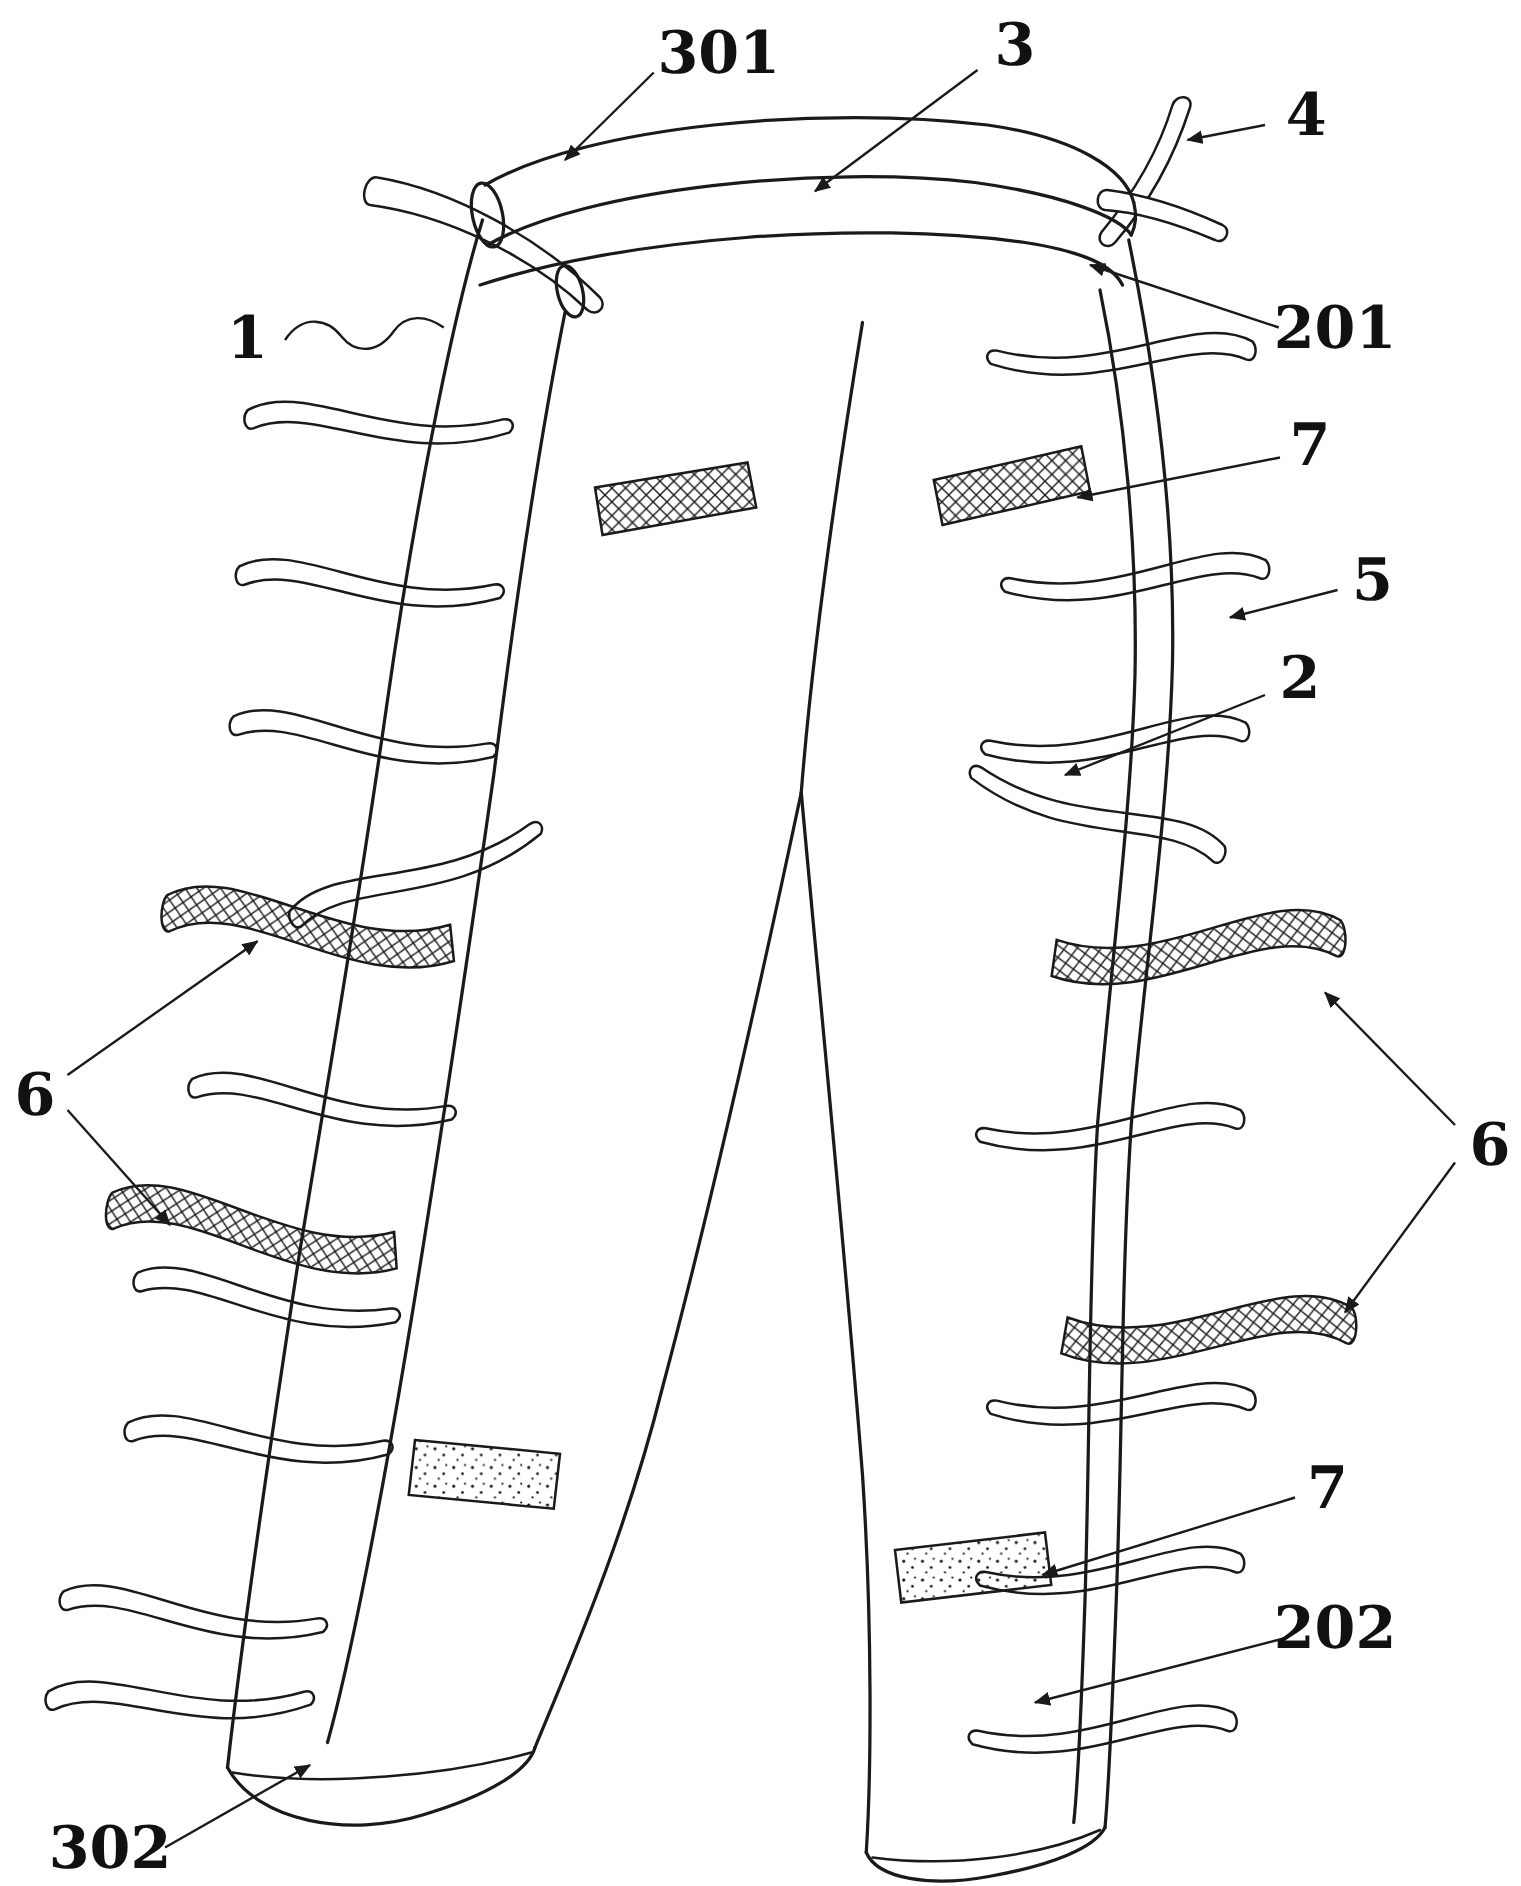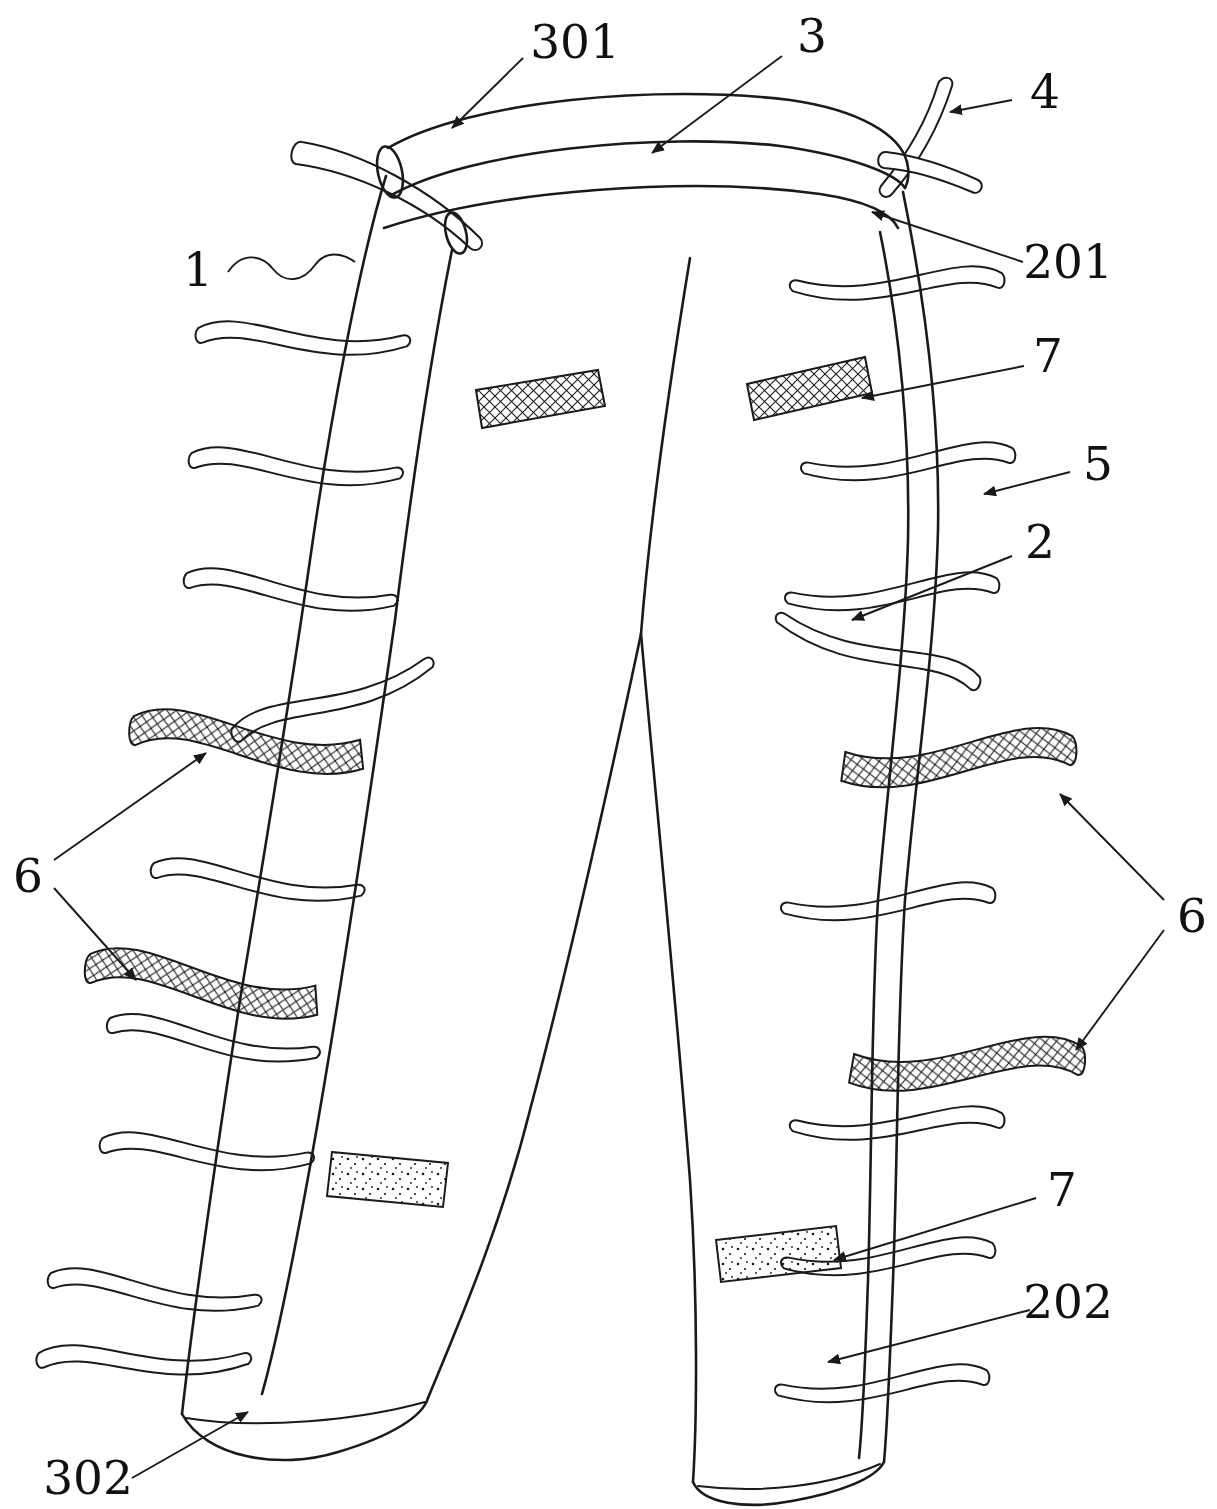--- a/index.html
+++ b/index.html
@@ -2,20 +2,21 @@
 <html><head>
 <meta charset="utf-8">
 <style>
   html,body{margin:0;padding:0;background:#ffffff;}
   .stage{
     position:relative;
     width:1217px;height:1509px;
     background:#ffffff;
     overflow:hidden;
     font-family:"DejaVu Serif","Liberation Serif",serif;
+    font-weight:bold;
   }
   svg{position:absolute;left:0;top:0;}
   .outline{fill:none;stroke:#1a1a1a;stroke-width:2.6;stroke-linecap:round;}
   .thin{fill:none;stroke:#1a1a1a;stroke-width:2;stroke-linecap:round;}
   .lace{fill:#ffffff;stroke:#1a1a1a;stroke-width:2;}
   .strap{fill:url(#xh);stroke:#1a1a1a;stroke-width:2;}
   .patch-xh{fill:url(#xh);stroke:#1a1a1a;stroke-width:2;}
   .patch-st{fill:url(#st);stroke:#1a1a1a;stroke-width:2;}
   .leader{fill:none;stroke:#1a1a1a;stroke-width:1.9;}
   .ref{fill:#111111;font-size:47px;font-family:"DejaVu Serif","Liberation Serif",serif;}

